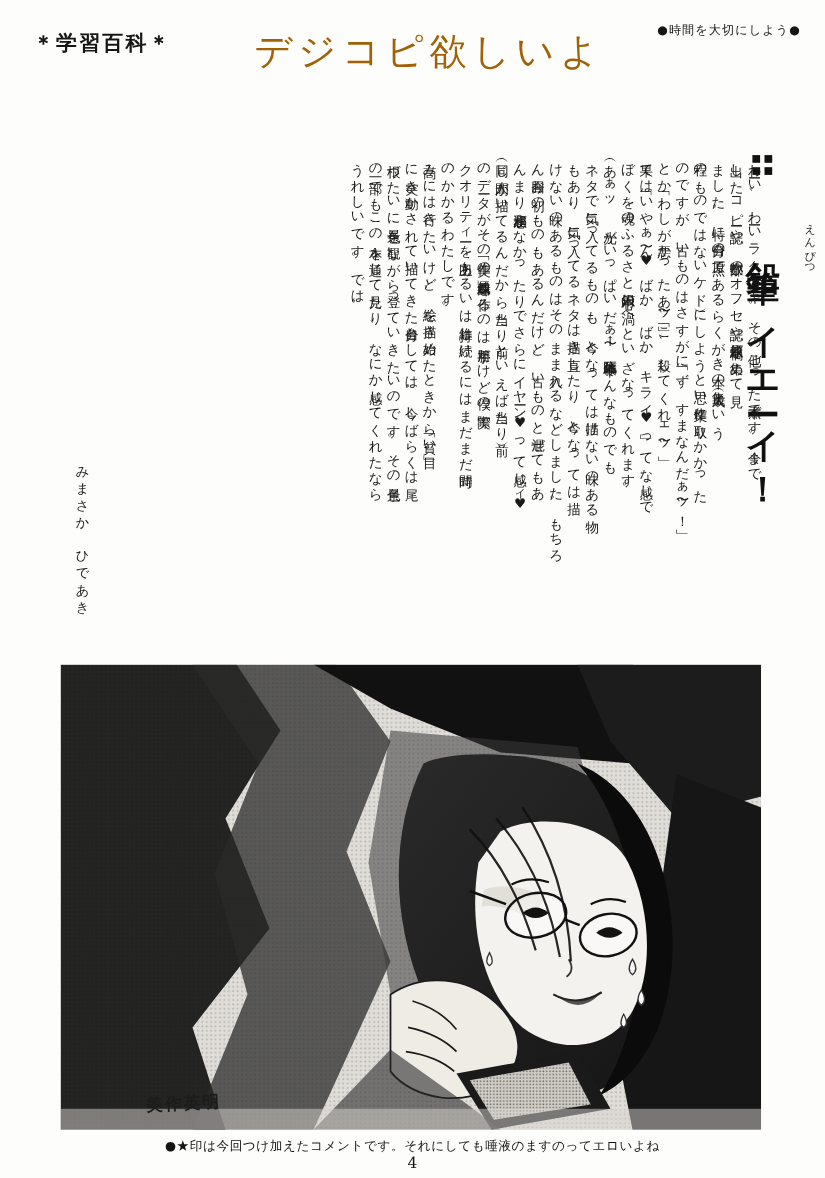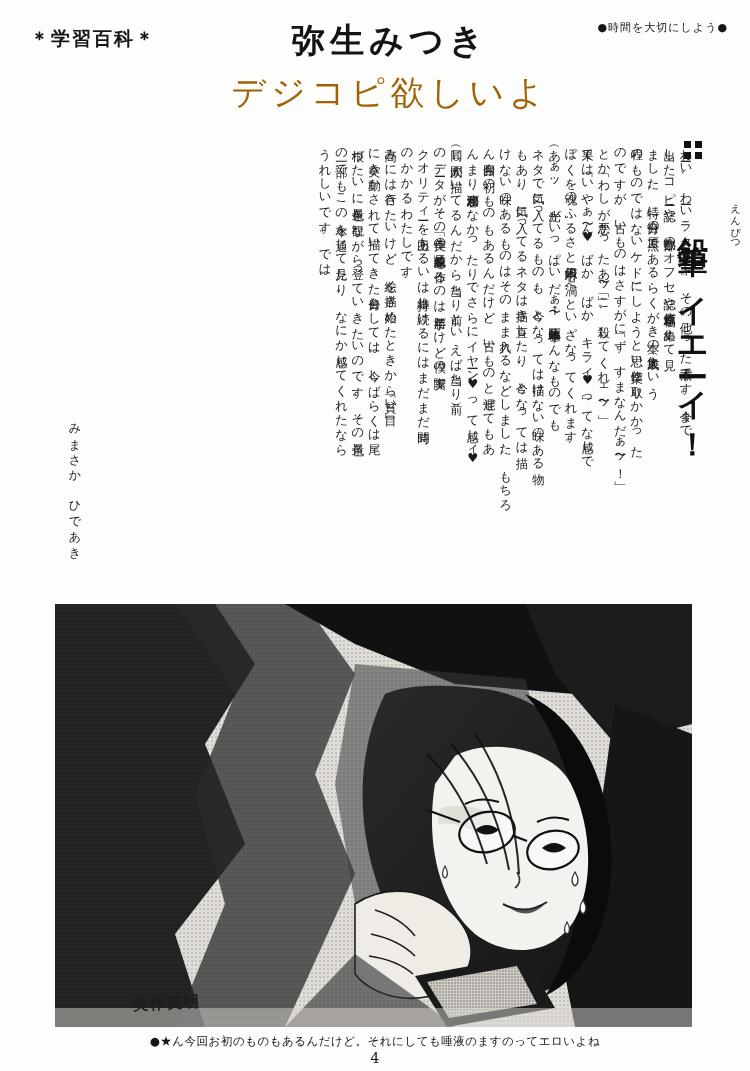--- a/index.html
+++ b/index.html
@@ -193,21 +193,20 @@
 </style>
 </head>
 <body>
 
 <div class="page">
 
   <div class="hdr-left">＊学習百科＊</div>
   <div class="hdr-right">●時間を大切にしよう●</div>
 
   <div class="title-block">
-    <div class="title-line1">弥生みつき</div>
     <div class="title-line2">デジコピ欲しいよ</div>
   </div>
 
   <div class="heading-col">
     <span class="heading-mark">
       <svg width="20" height="20" viewBox="0 0 20 20">
         <rect x="1" y="1" width="7" height="7" fill="#111"></rect>
         <rect x="12" y="1" width="7" height="7" fill="#111"></rect>
         <rect x="1" y="12" width="7" height="7" fill="#111"></rect>
         <rect x="12" y="12" width="7" height="7" fill="#111"></rect>
@@ -322,16 +321,16 @@
 
       <path d="M360 372 L470 352 L500 404 L392 423 Z" fill="#1a1a1a"></path>
       <path d="M372 378 L462 362 L482 400 L394 414 Z" fill="url(#dots2)"></path>
 
       <path d="M230 423 L300 350 L370 400 L400 423 Z" fill="#2a2a2a" opacity="0.6"></path>
       <rect x="0" y="404" width="637" height="19" fill="#d9d6d1" opacity="0.5"></rect>
     </svg>
     <div class="art-sign">美作英明</div>
   </div>
 
-  <div class="footnote">●★ん今回お初のものもあるんだけど。それにしても唾液のますのってエロいよね</div>
+  <div class="footnote">●★印は今回つけ加えたコメントです。それにしても唾液のますのってエロいよね</div>
   <div class="pagenum">4</div>
 
 </div>
 
 </body></html>

